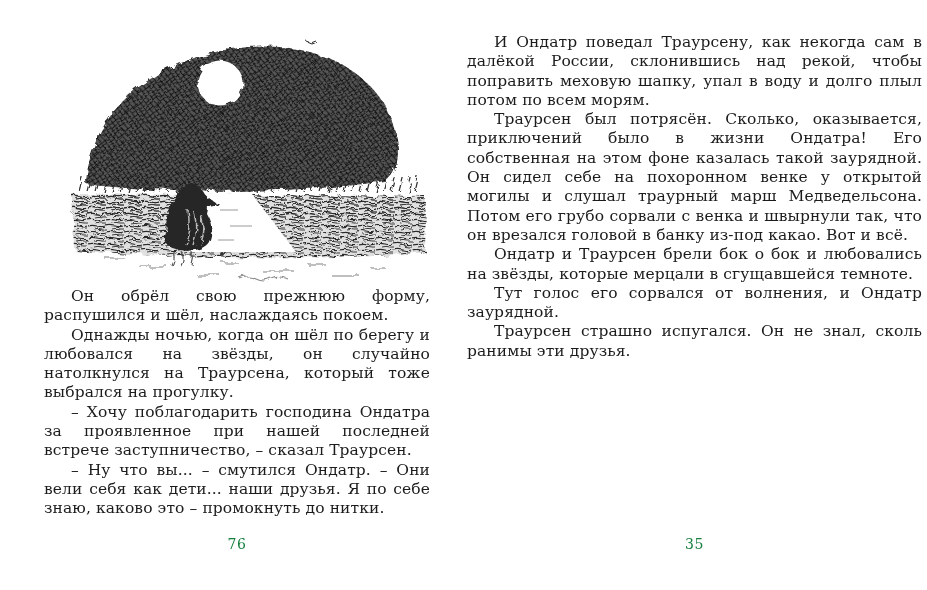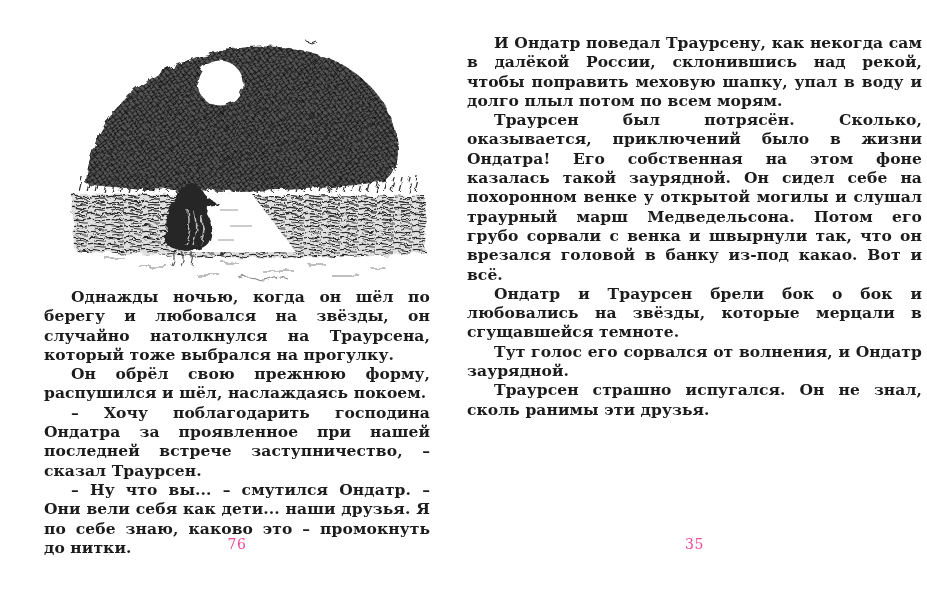--- a/index.html
+++ b/index.html
@@ -24,41 +24,40 @@
     height: 250px;
     margin: 0;
   }
   .text-block p {
     margin: 0;
     text-indent: 27px;
     text-align: justify;
     font-size: 15.5px;
     line-height: 19.3px;
     letter-spacing: 0.1px;
-    font-weight: bold;
   }
   .text-left {
     position: absolute;
     left: 44px;
     top: 287px;
     width: 386px;
   }
   .text-right {
     position: absolute;
     left: 467px;
     top: 33px;
     width: 455px;
   }
   .page-number {
     position: absolute;
     top: 536px;
     font-size: 14px;
     text-align: center;
     letter-spacing: 0.5px;
-    color: #ec4899;
+    color: #15803d;
   }
   .num-left  { left: 44px;  width: 386px; }
   .num-right { left: 467px; width: 455px; }
 </style>
 </head>
 <body>
 
 <div class="spread">
 
   <section>
@@ -133,22 +132,22 @@
             <path d="M238,227 h18"></path>
           <path d="M170,241 q8,-4 16,0 t16,0 t16,0"></path>
             <path d="M262,238 h28"></path>
             <path d="M300,230 h16"></path>
         </g>
         <circle cx="152" cy="216" r="2" fill="#333"></circle>
       </svg>
     </figure>
 
     <div class="text-block text-left">
+      <p>Он обрёл свою прежнюю форму, распушился и шёл, наслаждаясь покоем.</p>
       <p>Однажды ночью, когда он шёл по берегу и любовался на звёзды, он случайно натолкнулся на Траурсена, который тоже выбрался на прогулку.</p>
-      <p>Он обрёл свою прежнюю форму, распушился и шёл, наслаждаясь покоем.</p>
       <p>– Хочу поблагодарить господина Ондатра за проявленное при нашей последней встрече заступничество, – сказал Траурсен.</p>
       <p>– Ну что вы... – смутился Ондатр. – Они вели себя как дети... наши друзья. Я по себе знаю, каково это – промокнуть до нитки.</p>
     </div>
 
     <div class="page-number num-left">76</div>
   </section>
 
   <section>
     <div class="text-block text-right">
       <p>И Ондатр поведал Траурсену, как некогда сам в далёкой России, склонившись над рекой, чтобы поправить меховую шапку, упал в воду и долго плыл потом по всем морям.</p>

